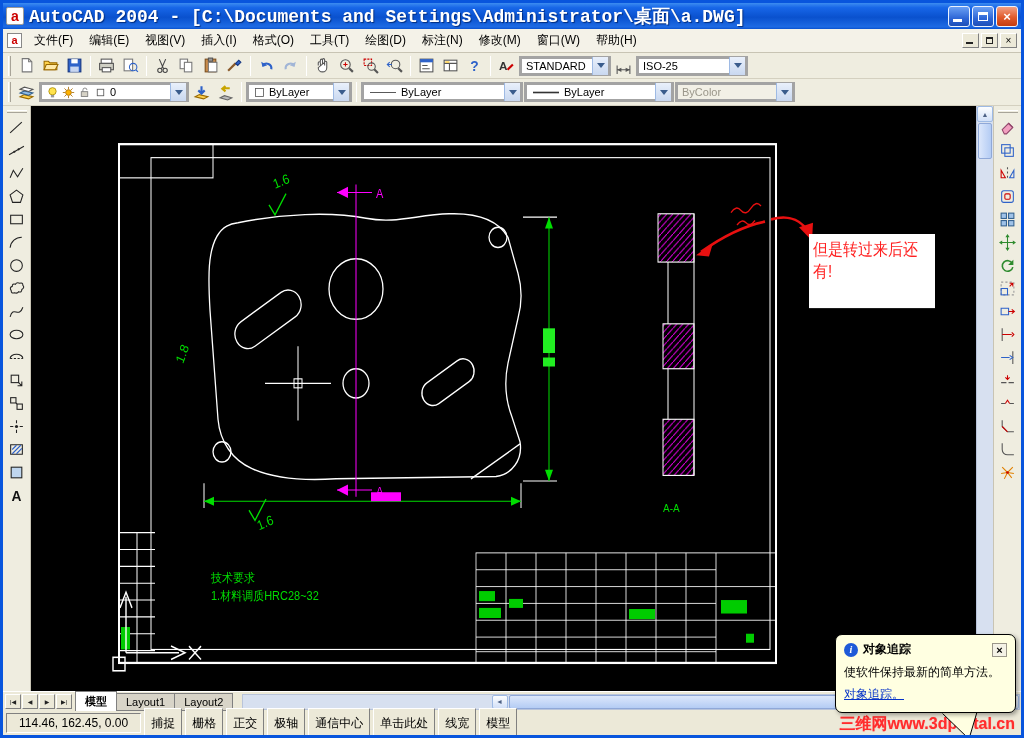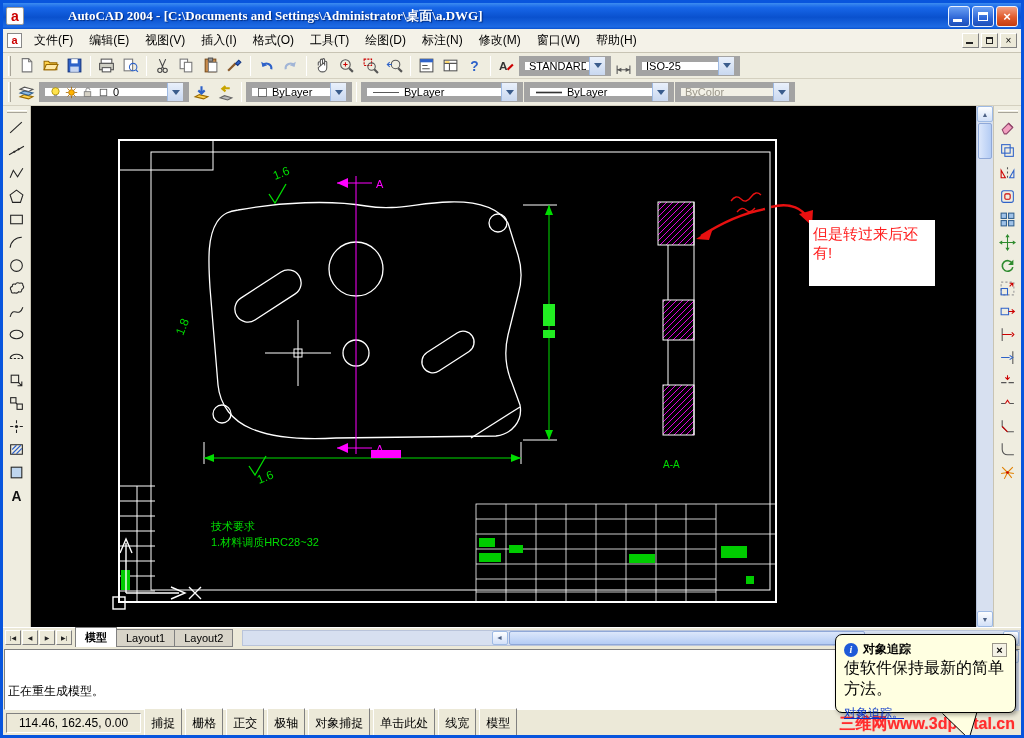--- a/index.html
+++ b/index.html
@@ -5,22 +5,22 @@
   * { box-sizing: border-box; margin: 0; padding: 0; }
   html,body { width:1024px; height:738px; }
   body { font-family:"Liberation Sans", sans-serif; font-size:12px; background:#3A6EA5; }
   .window { width:1024px; height:738px; border:3px solid #0855DD; background:#ECE9D8; display:flex; flex-direction:column; position:relative; overflow:hidden; }
 
   
   .titlebar { height:26px; flex:0 0 26px; display:flex; align-items:center; gap:5px; padding:0 3px;
     background:linear-gradient(180deg,#3C8CF0 0%,#1766E8 18%,#0A51CE 55%,#1E6BE4 92%,#0A51CE 100%); }
   .app-icon { width:18px; height:18px; background:#fff; border:1px solid #9A9A9A; border-radius:2px;
     color:#C00; font-weight:bold; font-size:14px; line-height:16px; text-align:center; }
-  .title-text { flex:1; color:#fff; font-weight:bold; font-size:13px; font-family:Liberation Serif, serif;
-    white-space:nowrap; overflow:hidden; text-shadow:1px 1px 1px #002C7E;margin-left:39px; }
+  .title-text { flex:1; color:#fff; font-weight:bold; font-size:18px; font-family:Liberation Mono, monospace;
+    white-space:nowrap; overflow:hidden; text-shadow:1px 1px 1px #002C7E; }
   .win-btns { display:flex; gap:2px; }
   .win-btn { width:22px; height:21px; border-radius:3px; border:1px solid #EAF2FF; position:relative;
     background:linear-gradient(180deg,#6AA0F4,#2E66D6 60%,#1E4FB8); }
   .win-btn.close { background:linear-gradient(180deg,#F2A083,#E05A2B 55%,#C43C10); color:#fff; font-size:13px; font-weight:bold; text-align:center; line-height:19px; }
   .glyph-min { position:absolute; left:4px; bottom:4px; width:9px; height:3px; background:#fff; }
   .glyph-restore { position:absolute; left:5px; top:5px; width:10px; height:9px; border:1px solid #fff; border-top:3px solid #fff; background:transparent; }
 
   
   .menubar { height:24px; flex:0 0 24px; display:flex; align-items:center; background:#F4F2E8; border-bottom:1px solid #C8C4B4; padding:0 2px; }
   .mdi-icon { width:15px; height:15px; background:#fff; border:1px solid #888; margin:0 4px 0 2px;
@@ -35,21 +35,21 @@
 
   
   .toolbar { display:flex; align-items:center; background:#EFEDE0; border-bottom:1px solid #D4D0C0; padding:0 2px; gap:1px; }
   .toolbar.row1 { height:26px; flex:0 0 26px; }
   .toolbar.row2 { height:27px; flex:0 0 27px; }
   .grip { width:3px; height:20px; border-left:1px solid #fff; border-right:1px solid #A8A498; margin:0 3px; }
   .tbtn { width:23px; height:22px; display:flex; align-items:center; justify-content:center; border:1px solid transparent; }
   .tbtn svg { width:17px; height:17px; }
   .tbtn.dim svg { opacity:.4; }
   .sep { width:1px; height:20px; background:#AFAB9F; border-right:1px solid #fff; margin:0 3px; }
-  .combo { display:flex; align-items:center; height:20px; background:#fff; border:6px solid #a3a3a3; font-size:11px; padding-left:4px; gap:3px; }
+  .combo { display:flex; align-items:center; height:20px; background:#fff; border:3px solid #a3a3a3; font-size:11px; padding-left:4px; gap:3px; }
   .combo .val { white-space:nowrap; overflow:hidden; flex:1; }
   .combo .carrow { width:16px; height:18px; margin-left:auto; background:linear-gradient(180deg,#E9F0FB,#C9D8F0); border-left:1px solid #9EBAE4; display:flex; align-items:center; justify-content:center; }
   .combo .carrow i { width:0; height:0; border:4px solid transparent; border-top:5px solid #3A5C8C; margin-top:4px; }
   .combo.disabled { background:#F2F0E6; color:#9A968A;align-items:center; }
   .mini-ic { width:13px; height:13px; }
 
   
   .main { flex:1; display:flex; min-height:0; }
   .side-toolbar { width:28px; flex:0 0 28px; background:#EFEDE0; display:flex; flex-direction:column; align-items:center; padding-top:2px; }
   .side-toolbar.left { border-right:1px solid #C8C4B4; }
@@ -95,21 +95,21 @@
   .statusbar .fill { flex:1; }
 
   
   .balloon { position:absolute; left:832px; top:631px; width:181px; height:79px; background:#FFFFE1; border:1px solid #000;
     border-radius:7px; padding:6px 8px; z-index:50; box-shadow:2px 2px 4px rgba(0,0,0,.35); }
   .balloon-head { display:flex; align-items:center; gap:5px; font-weight:bold; font-size:12px; }
   .info-ic { width:14px; height:14px; border-radius:50%; background:#1E5AD8; color:#fff; font-size:10px; font-weight:bold;
     font-family:"Liberation Serif", serif; text-align:center; line-height:14px; font-style:italic; }
   .balloon-close { margin-left:auto; width:15px; height:14px; border:1px solid #9A968A; background:#F4F2E6; font-size:11px;
     line-height:12px; text-align:center; }
-  .balloon-body { font-size:16px; }
+  .balloon-body { margin-top:6px; font-size:12px; }
   .balloon-link { display:inline-block; margin-top:5px; color:#0633C8; text-decoration:underline; font-size:12px; }
   .balloon-tail { position:absolute; left:930px; top:708px; z-index:49; }
 
   .watermark { position:absolute; right:6px; top:711px; z-index:40; color:#FF2D2D; font-weight:bold; font-size:16px;
     text-shadow:0 0 1px #FF8A8A; white-space:nowrap; }
 </style>
 </head>
 <body>
 
 <div class="window">
@@ -288,21 +288,21 @@
       <span class="carrow">
           <i></i>
         </span>
     </div>
     <span class="tbtn">
         <svg viewBox="0 0 16 16">
           <path d="M2 12h12M2 8v8M14 8v8" stroke="#555" fill="none"></path>
           <path d="M2 12l4-2v4zM14 12l-4-2v4z" fill="#555"></path>
         </svg>
       </span>
-    <div class="combo" style="width:104px">
+    <div class="combo" style="width:112px">
       <span class="val">ISO-25</span>
       <span class="carrow">
           <i></i>
         </span>
     </div>
   </div>
 
   <div class="toolbar row2">
     <span class="grip"></span>
     <span class="tbtn">
@@ -732,44 +732,28 @@
     <span class="tab">Layout2</span>
     <div class="hscroll">
       <div class="htrack1"></div>
       <div class="sbtn">◄</div>
       <div class="hthumb"></div>
       <div class="htrack2"></div>
       <div class="sbtn">►</div>
     </div>
   </div>
 
-  <div class="cmdwrap">
-    <div class="cmd">
-      <div class="cmd-history">
-        <div class="cmd-lines">
-          <div>正在重生成模型。</div>
-          <div>AutoCAD 菜单实用程序已加载。</div>
-        </div>
-        <div class="cmd-vscroll">
-          <div class="sbtn">▲</div>
-          <div class="vtrack"></div>
-
-        </div>
-      </div>
-
-    </div>
-  </div>
 
   <div class="statusbar">
     <span class="coords">114.46, 162.45,  0.00</span>
     <span class="stoggle">捕捉</span>
     <span class="stoggle">栅格</span>
     <span class="stoggle">正交</span>
     <span class="stoggle">极轴</span>
-    <span class="stoggle">对象捕捉</span>
+    <span class="stoggle">通信中心</span>
     <span class="stoggle">单击此处</span>
     <span class="stoggle">线宽</span>
     <span class="stoggle">模型</span>
     <span class="fill"></span>
   </div>
 
   <div class="balloon">
     <div class="balloon-head">
       <span class="info-ic">i</span>
       <span>对象追踪</span>

